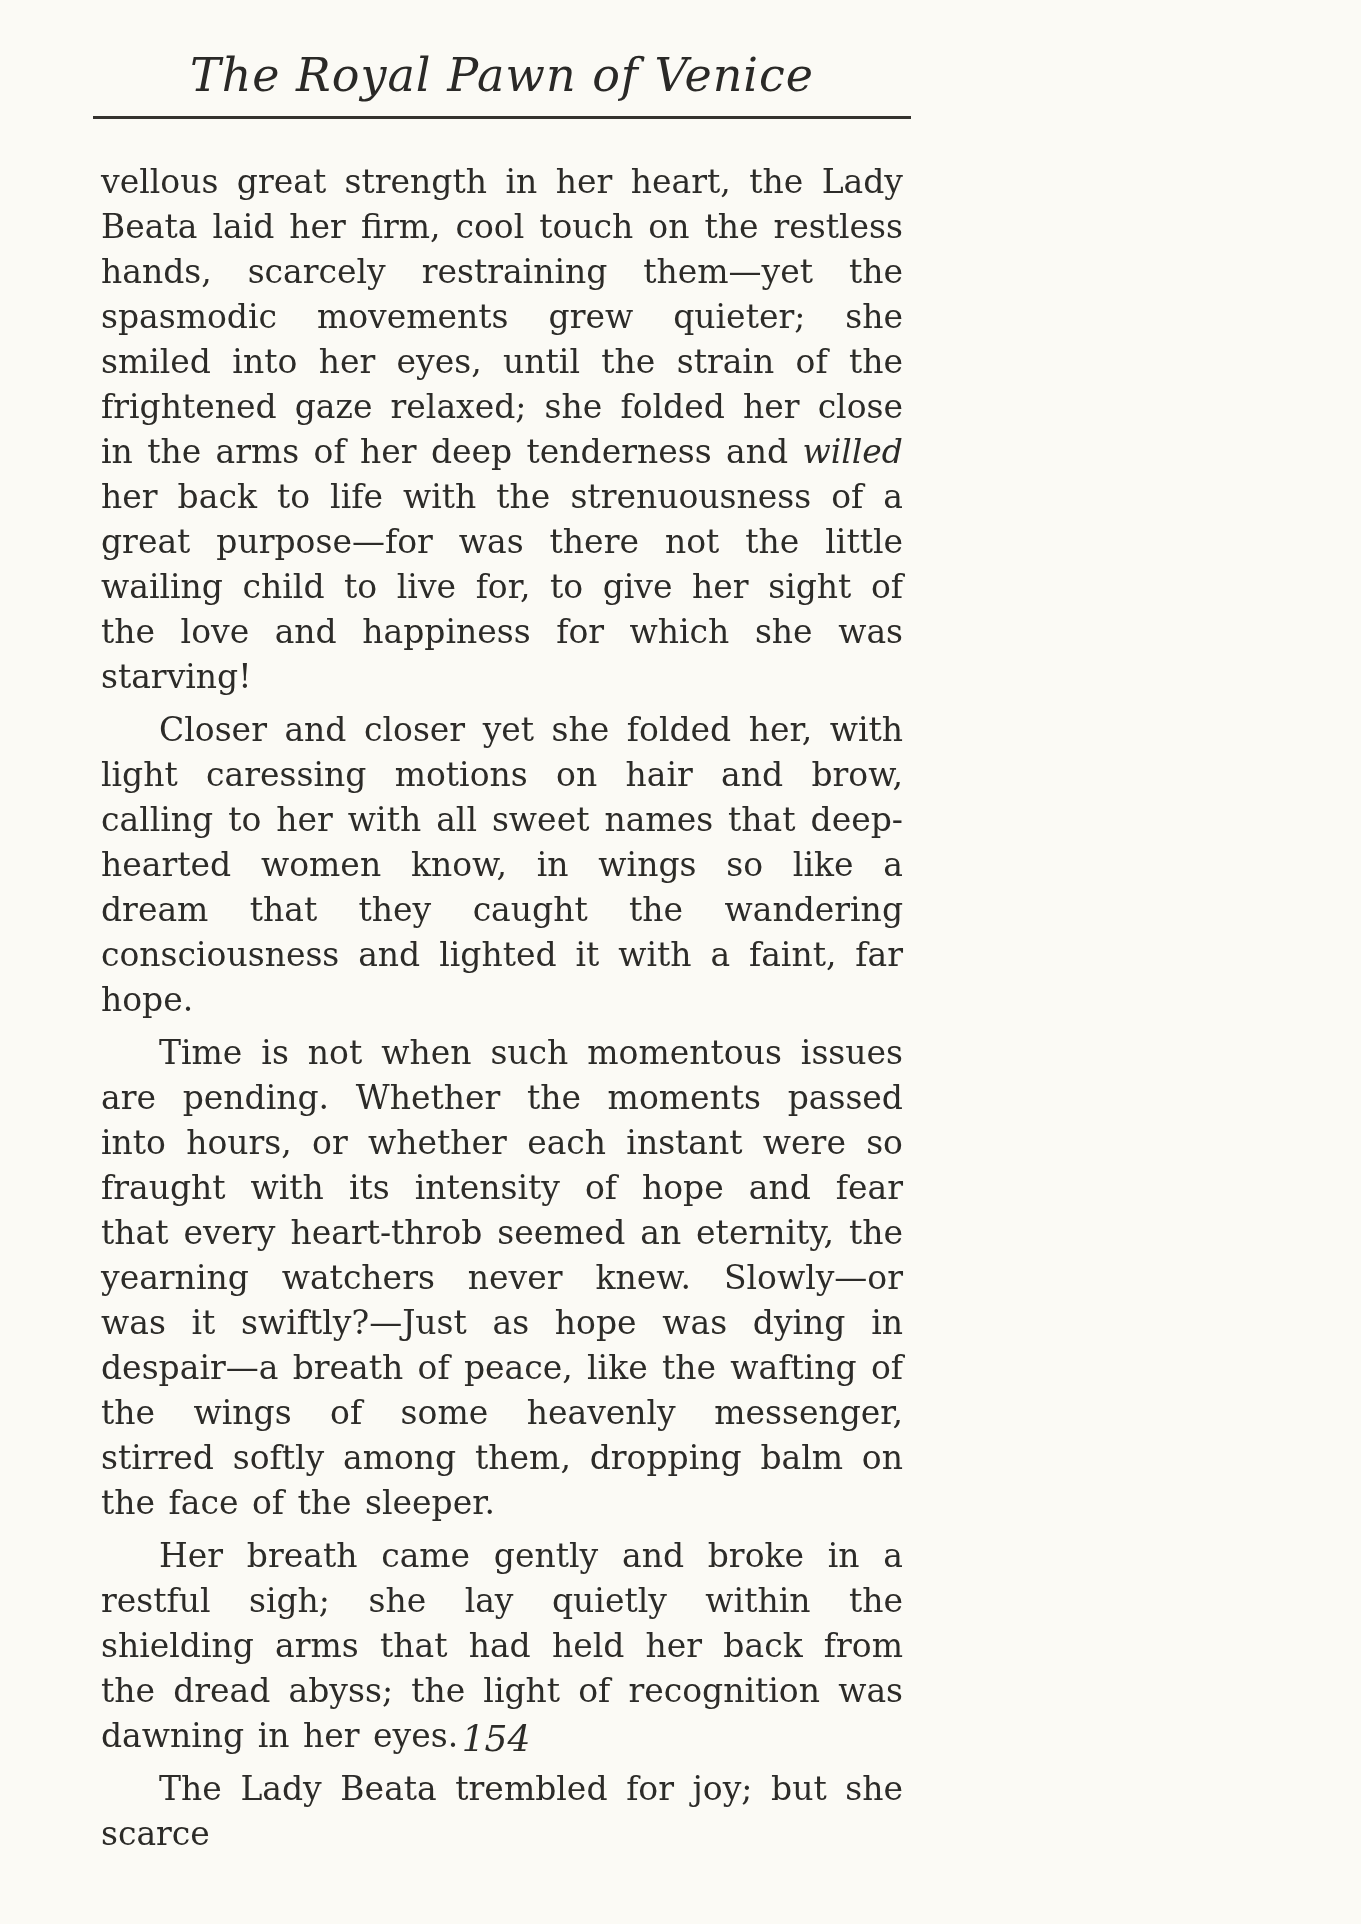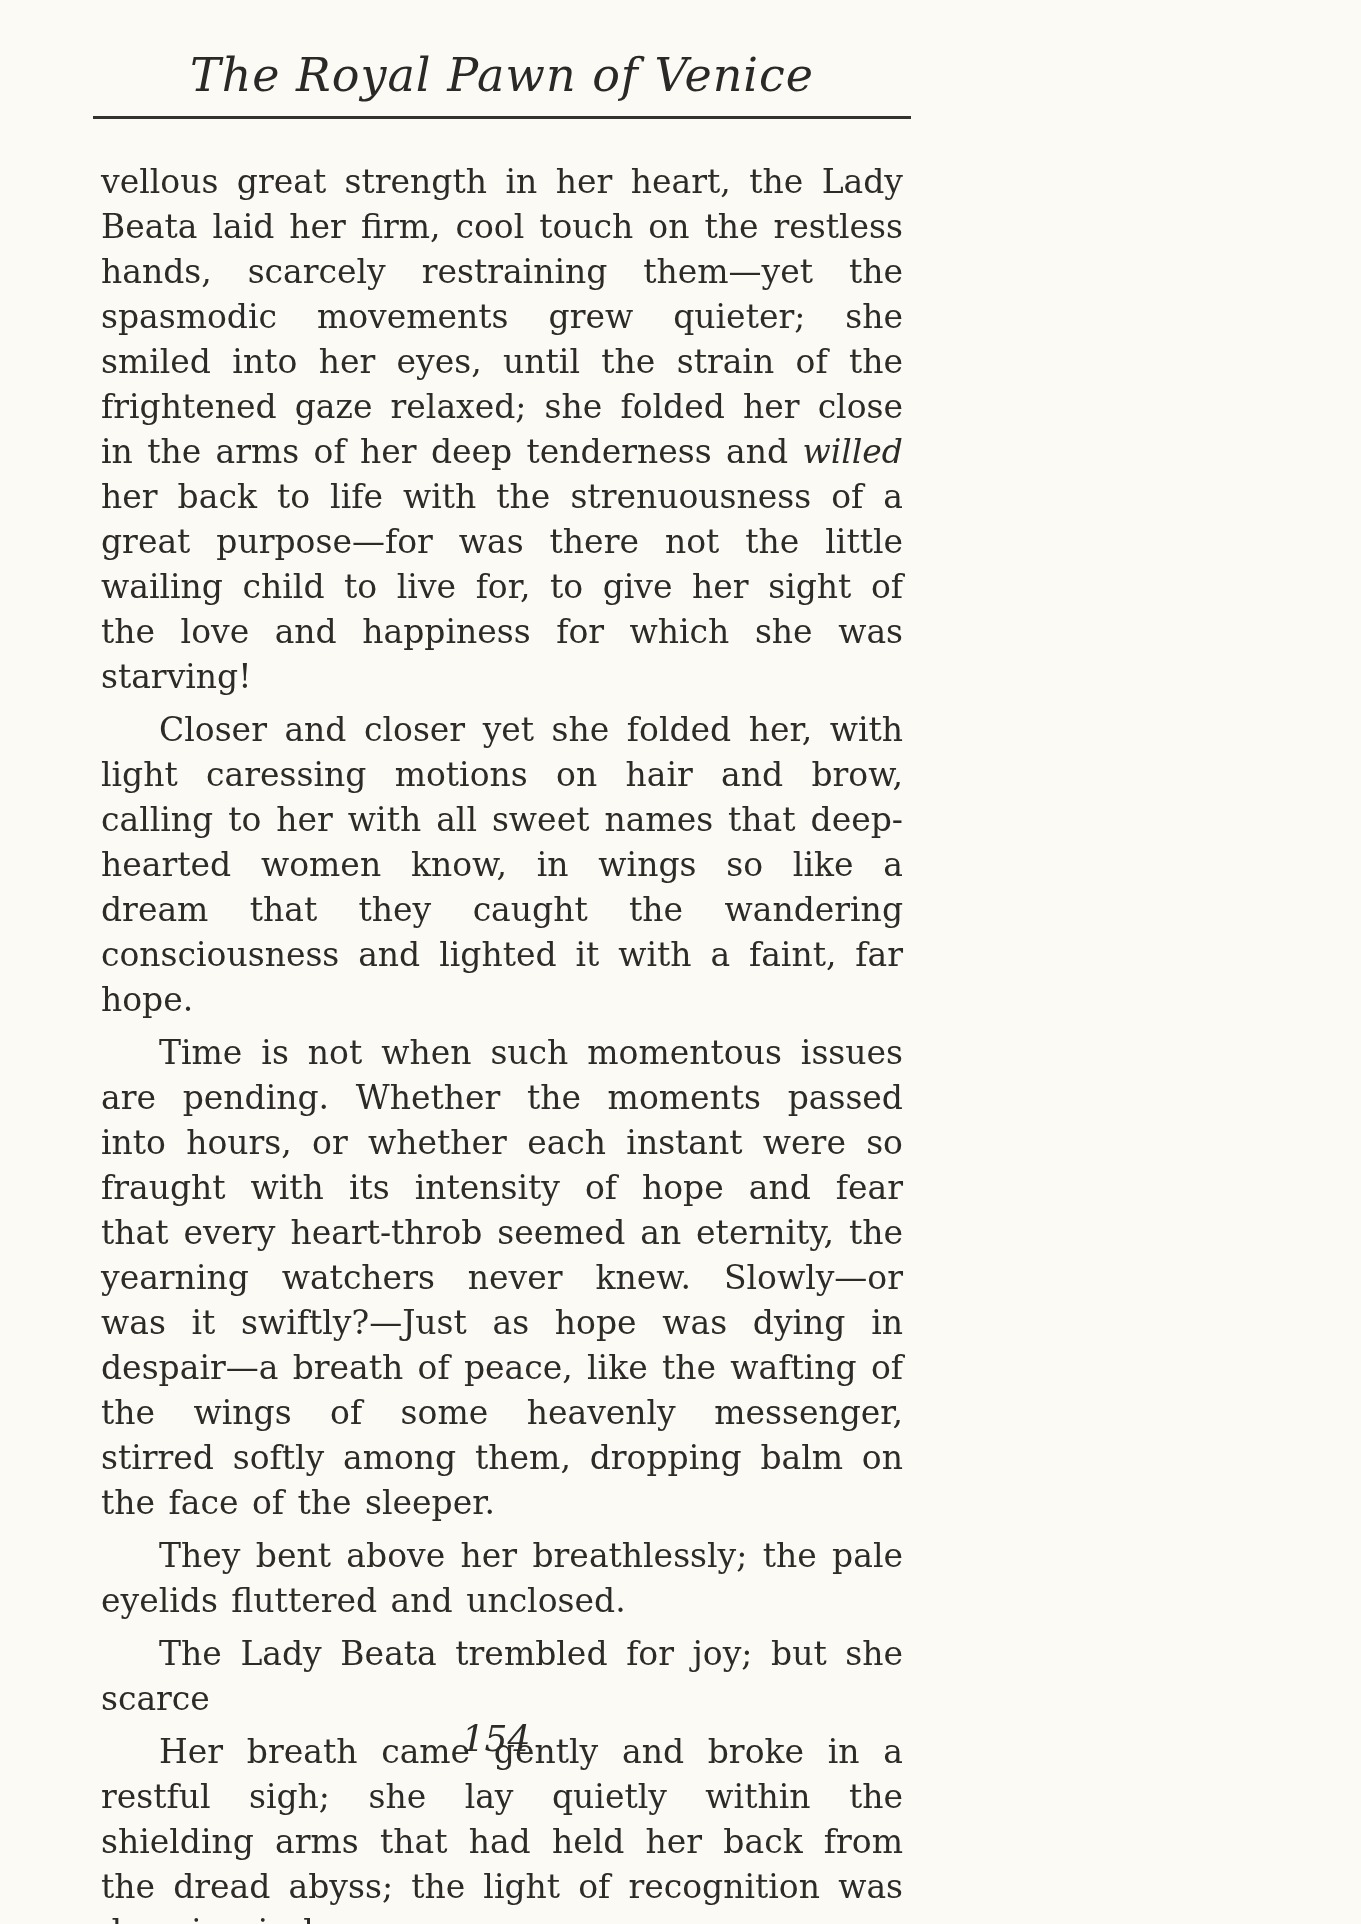--- a/index.html
+++ b/index.html
@@ -62,19 +62,18 @@
 <body>
 
 <div class="scan">
   <div class="page-inner">
     <h1 class="running-head">The Royal Pawn of Venice</h1>
     <div class="head-rule"></div>
     <div class="body-text" id="text-block">
         <p class="no-indent"><span>vellous great strength in her heart, the Lady Beata laid her firm, cool touch on the restless hands, scarcely restraining them—yet the spasmodic movements grew quieter; she smiled into her eyes, until the strain of the frightened gaze relaxed; she folded her close in the arms of her deep tenderness and </span><em>willed</em><span> her back to life with the strenuousness of a great purpose—for was there not the little wailing child to live for, to give her sight of the love and happiness for which she was starving!</span></p>
         <p class="indent"><span>Closer and closer yet she folded her, with light caressing motions on hair and brow, calling to her with all sweet names that deep-hearted women know, in wings so like a dream that they caught the wandering consciousness and lighted it with a faint, far hope.</span></p>
         <p class="indent"><span>Time is not when such momentous issues are pending.  Whether the moments passed into hours, or whether each instant were so fraught with its intensity of hope and fear that every heart-throb seemed an eternity, the yearning watchers never knew.  Slowly—or was it swiftly?—Just as hope was dying in despair—a breath of peace, like the wafting of the wings of some heavenly messenger, stirred softly among them, dropping balm on the face of the sleeper.</span></p>
-        <p class="indent"><span>They bent above her breathlessly; the pale eyelids fluttered and unclosed.</span></p>
+        <p class="indent"><span>Her breath came gently and broke in a restful sigh; she lay quietly within the shielding arms that had held her back from the dread abyss; the light of recognition was dawning in her eyes.</span></p>
         <p class="indent"><span>The Lady Beata trembled for joy; but she scarce</span></p>
-        <p class="indent"><span>Her breath came gently and broke in a restful sigh; she lay quietly within the shielding arms that had held her back from the dread abyss; the light of recognition was dawning in her eyes.</span></p>
       </div>
   </div>
   <div class="page-number">154</div>
 </div>
 
 </body></html>

